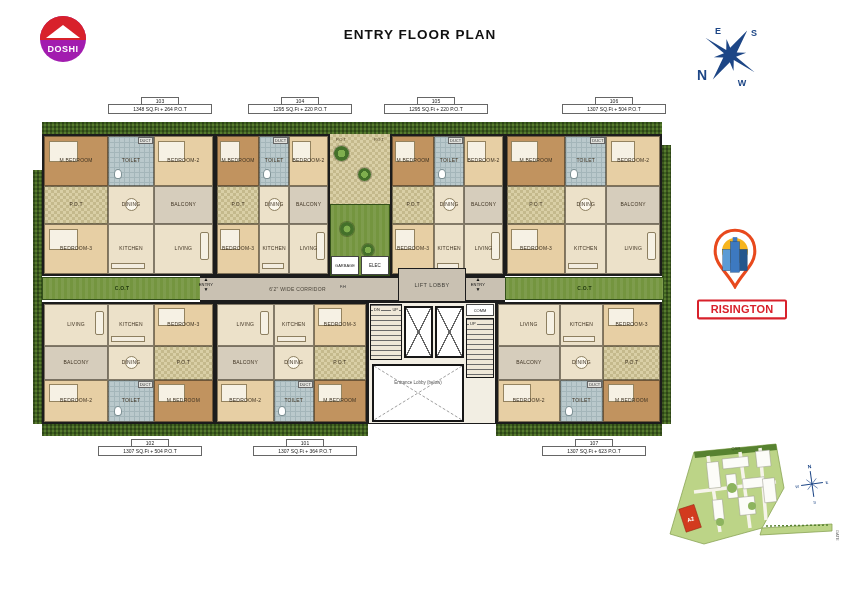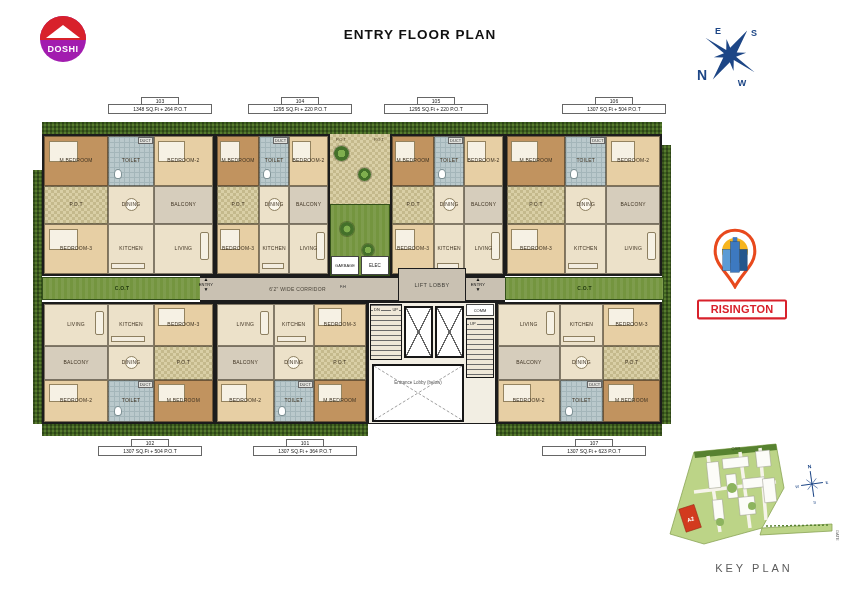--- a/index.html
+++ b/index.html
@@ -488,15 +488,14 @@
       <line x1="0" y1="-13" x2="0" y2="13" stroke="#1d4686" stroke-width="1"></line>
       <line x1="-11" y1="0" x2="11" y2="0" stroke="#1d4686" stroke-width="1"></line>
       <line x1="-5" y1="-5" x2="5" y2="5" stroke="#1d4686" stroke-width=".6"></line>
       <line x1="5" y1="-5" x2="-5" y2="5" stroke="#1d4686" stroke-width=".6"></line>
       <text x="0" y="-16" font-size="5" font-weight="bold" fill="#1d4686" text-anchor="middle">N</text>
       <text x="15" y="2" font-size="4" fill="#1d4686" text-anchor="middle">E</text>
       <text x="0" y="20" font-size="4" fill="#1d4686" text-anchor="middle">S</text>
       <text x="-15" y="2" font-size="4" fill="#1d4686" text-anchor="middle">W</text>
     </g>
   </svg>
-  <div class="keyplan-label">KEY PLAN</div>
 
 </div>
 
 </body></html>

